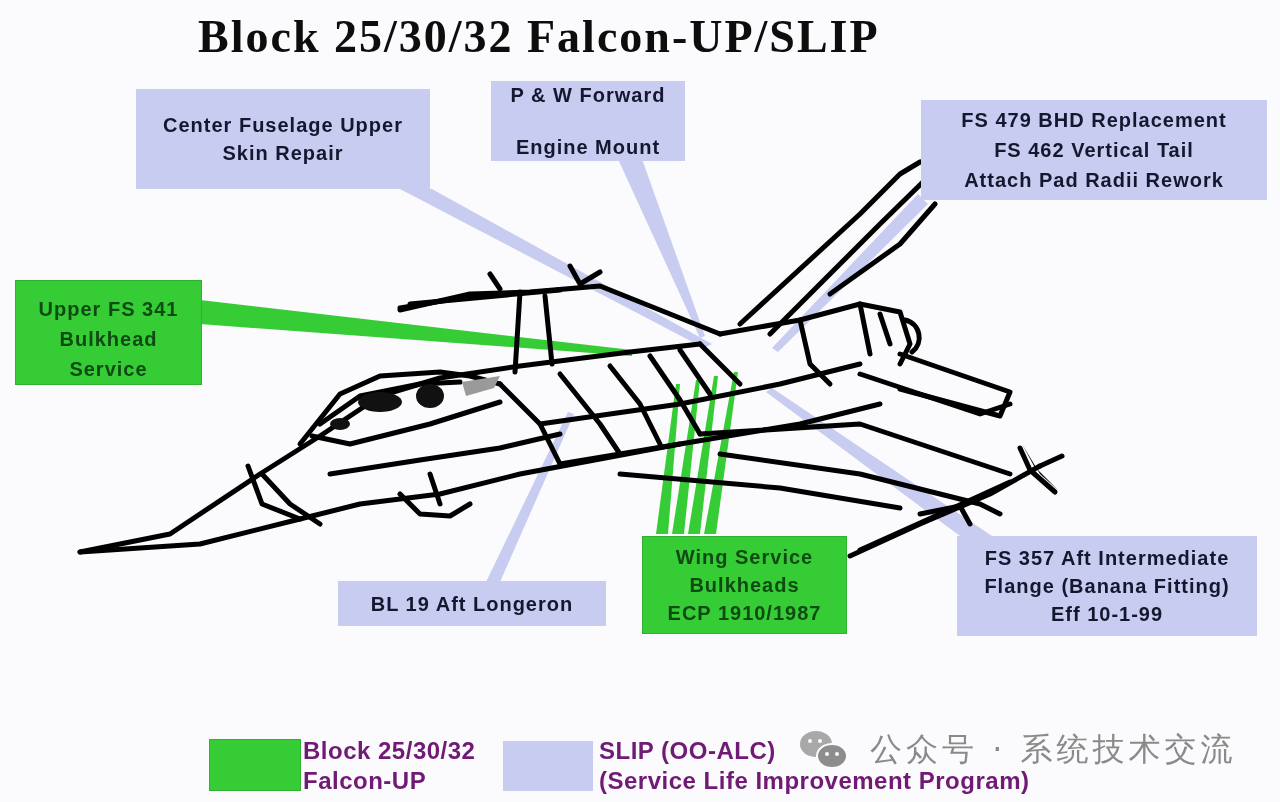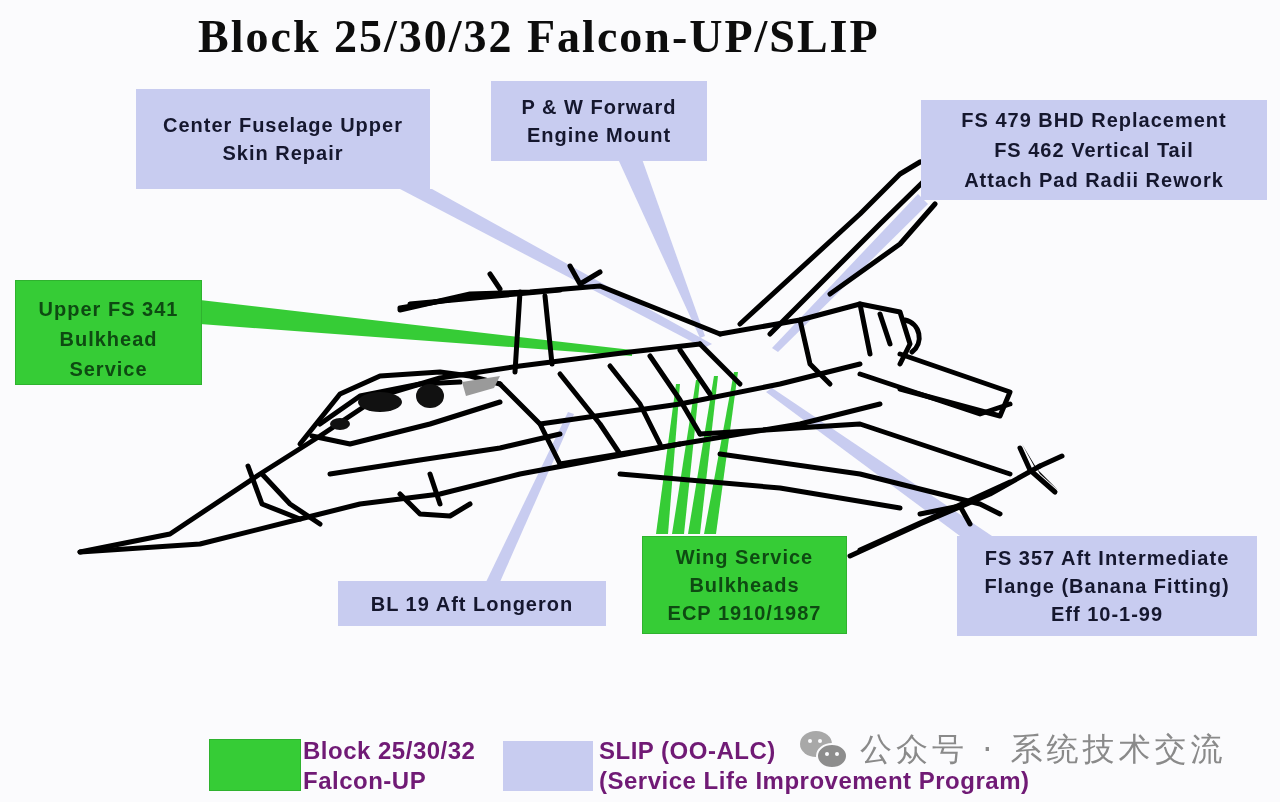--- a/index.html
+++ b/index.html
@@ -25,21 +25,21 @@
     .callout.slip { background: #c8ccf0; color: #15172e; }
     .callout.falcon { background: #36cc36; color: #0e4a12; border: 1px solid #2fb22f; }
     .callout span { display: block; white-space: nowrap; }
     .legend-swatch { position: absolute; }
     .legend-text {
       position: absolute; font-size: 24px; line-height: 30px; font-weight: bold;
       color: #701a75; letter-spacing: 0.5px; white-space: nowrap;
     }
     .watermark {
       position: absolute; left: 798px; top: 724px;
-      display: flex; align-items: center; gap: 10px;
+      display: flex; align-items: center; gap: 20px;
       color: #8a8a8a; font-size: 32px; letter-spacing: 4px;
       font-family: "DejaVu Sans", sans-serif; white-space: nowrap;
     }
     .wm-icon { width: 52px; height: 44px; position: relative; }
   </style>
 </head>
 <body>
 
 <div id="stage">
 
@@ -128,21 +128,21 @@
     <polygon points="1022,440 1034,462 1058,486 1040,470" fill="#000"></polygon>
   </svg>
 
   <div class="title">Block 25/30/32 Falcon-UP/SLIP</div>
 
   <div class="callout slip" style="left:136px;top:85px;width:294px;height:100px;">
     <span>Center Fuselage Upper</span>
     <span>Skin Repair</span>
   </div>
 
-  <div class="callout slip" style="left:491px;top:77px;width:216px;height:80px;">
+  <div class="callout slip" style="left:491px;top:77px;width:194px;height:80px;justify-content:space-between;">
     <span>P &amp; W Forward</span>
     <span>Engine Mount</span>
   </div>
 
   <div class="callout slip" style="left:921px;top:96px;width:346px;height:100px;line-height:30px;">
     <span>FS 479 BHD Replacement</span>
     <span>FS 462 Vertical Tail</span>
     <span>Attach Pad Radii Rework</span>
   </div>
 

